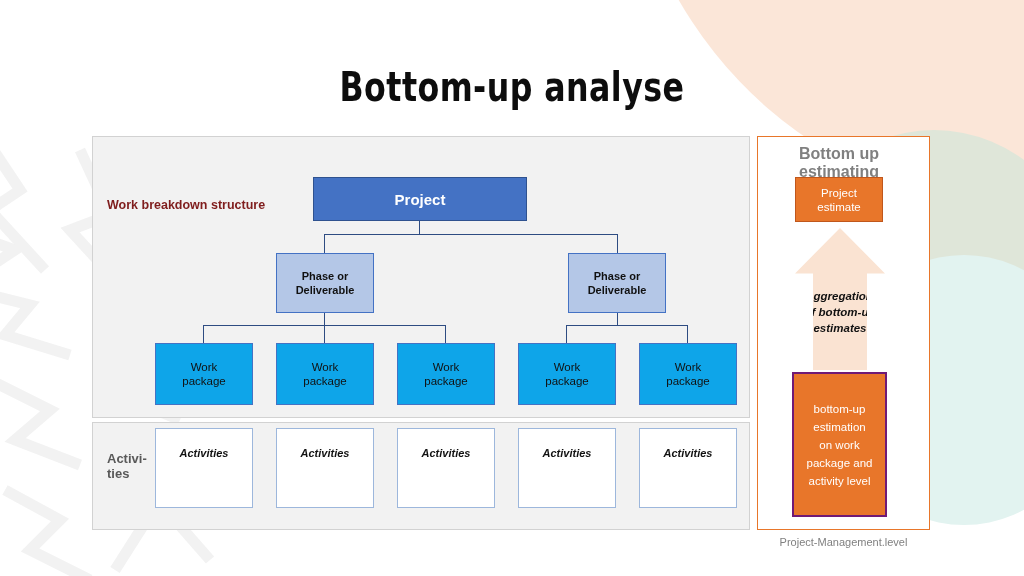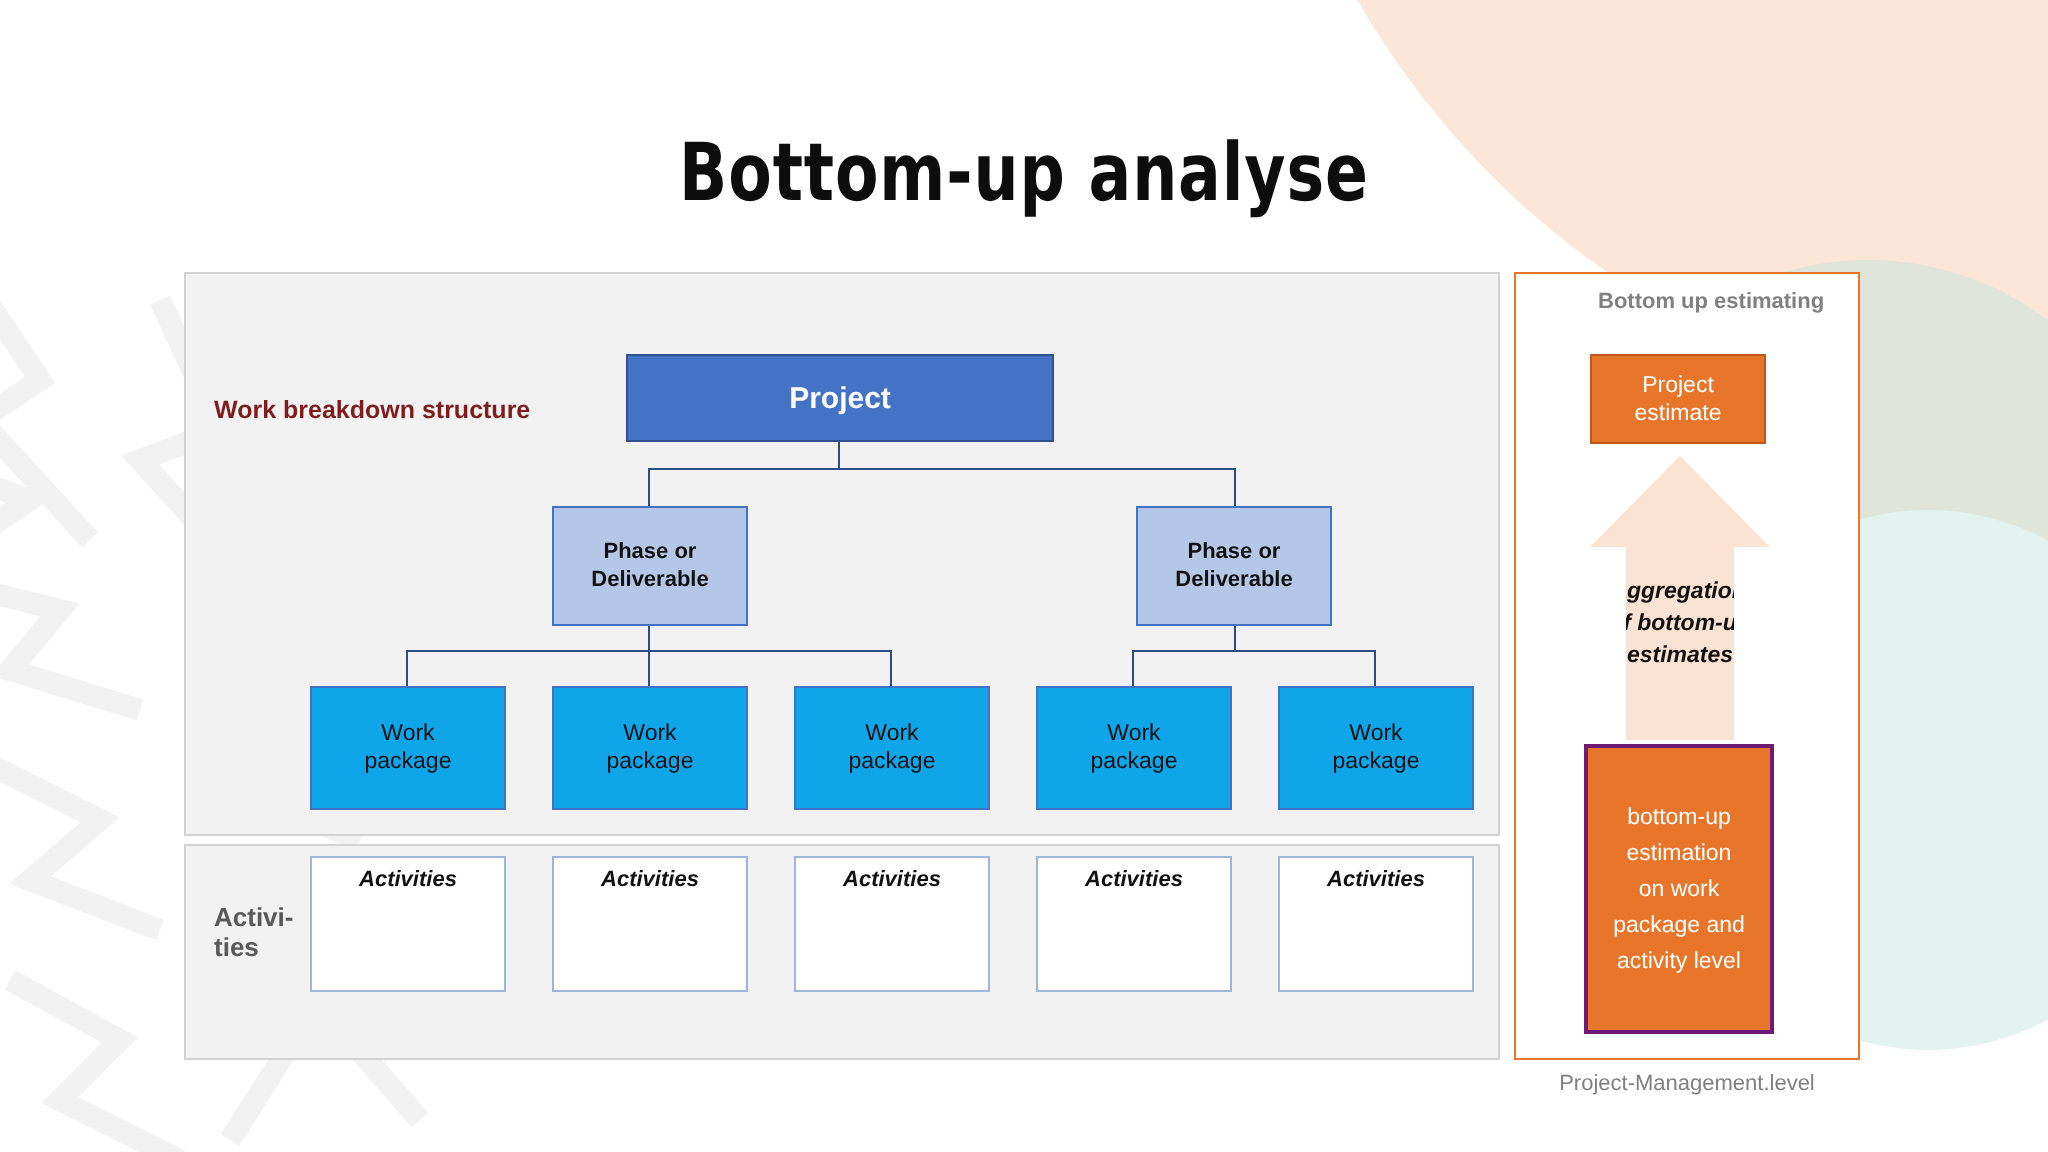--- a/index.html
+++ b/index.html
@@ -70,38 +70,38 @@
     color:#111111;font-size:11px;font-weight:bold;line-height:14px;
   }
   .n-phase.left{left:276px;}
   .n-phase.right{left:568px;}
   .n-wp{
     top:343px;width:98px;height:62px;
     background:#0ea5e9;border:1px solid #4472C4;
     color:#111111;font-size:11.5px;line-height:14px;
   }
   .n-act{
-    top:428px;width:98px;height:68px;
+    top:428px;width:98px;height:80px;
     background:#ffffff;border:1px solid #9DB7DC;
-    align-items:flex-start;padding-top:5px;
+    align-items:flex-start;padding-top:18px;
     color:#111111;font-size:11px;font-style:italic;font-weight:bold;
   }
 
   
   .conn{position:absolute;background:#2E4C82;}
   .v{width:1px;}
   .h{height:1px;}
 
   
   .bue-panel{
     position:absolute;left:757px;top:136px;width:173px;height:394px;
     background:#ffffff;border:1px solid #E8762A;box-sizing:border-box;
   }
   .bue-head{
-    position:absolute;left:9px;top:8px;font-size:11px;font-weight:bold;color:#808080;padding-left:32px;
+    position:absolute;left:9px;top:8px;font-size:16px;font-weight:bold;color:#808080;padding-left:32px;
   }
   .est-box{
     position:absolute;left:795px;top:177px;width:88px;height:45px;
     background:#E8762A;border:1px solid #C0571C;box-sizing:border-box;
     display:flex;align-items:center;justify-content:center;text-align:center;
     color:#ffffff;font-size:11.5px;line-height:14px;
   }
   .arrow-up{
     position:absolute;left:795px;top:228px;width:90px;height:142px;
     background:#FAE3D2;

